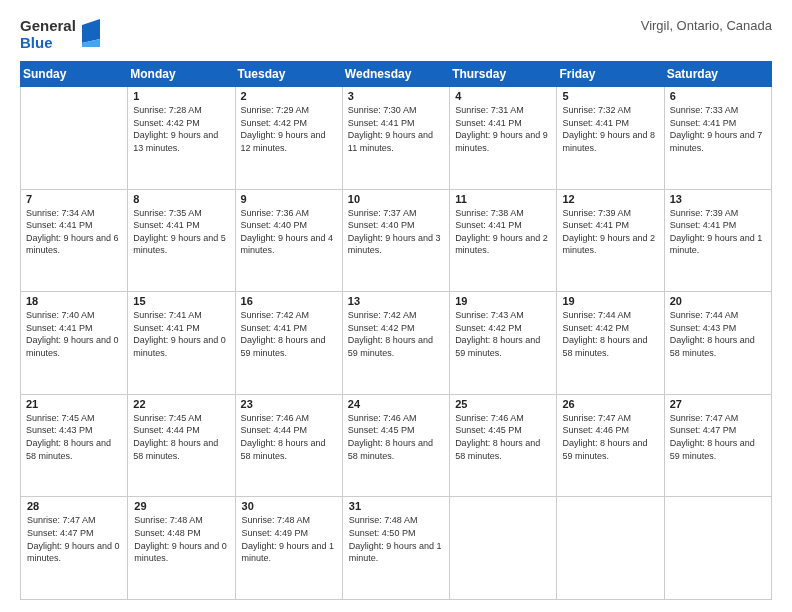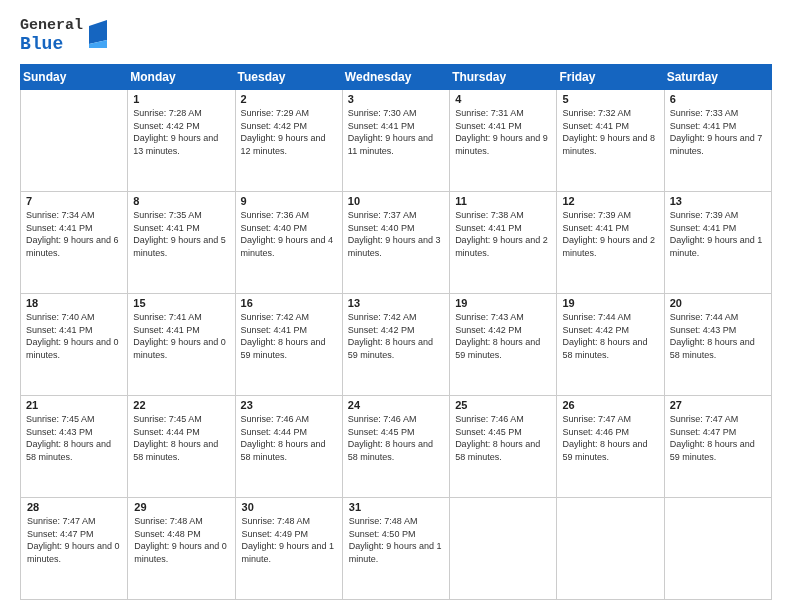--- a/index.html
+++ b/index.html
@@ -20,34 +20,33 @@
     .header {
       display: flex;
       justify-content: space-between;
       align-items: flex-start;
       margin-bottom: 10px;
     }
     .logo {
       display: flex;
       align-items: center;
       gap: 0;
-      font-family: Liberation Mono, monospace;
     }
     .logo-text {
       display: flex;
       flex-direction: column;
       line-height: 1.1;
     }
     .logo-general {
       font-size: 15px;
       font-weight: bold;
       color: #333;
     }
     .logo-blue {
-      font-size: 18px;
+      font-size: 15px;
       font-weight: bold;
       color: #1565c0;
     }
     .logo-icon {
       margin-left: 2px;
     }
     .title-block {
       text-align: right;
     }
     .month-title {
@@ -115,20 +114,21 @@
         <span class="logo-blue">Blue</span>
       </div>
       <div class="logo-icon">
         <svg width="22" height="28" viewBox="0 0 22 28">
           <polygon points="4,6 22,0 22,20 4,24" fill="#1565c0"></polygon>
           <polygon points="4,24 22,20 22,28 4,28" fill="#42a5f5"></polygon>
         </svg>
       </div>
     </div>
     <div class="title-block">
+      <div class="location">Virgil, Ontario, Canada</div>
     </div>
   </div>
 
   <table class="calendar-table">
     <thead>
       <tr>
       <th>Sunday</th>
           <th>Monday</th>
           <th>Tuesday</th>
           <th>Wednesday</th>

